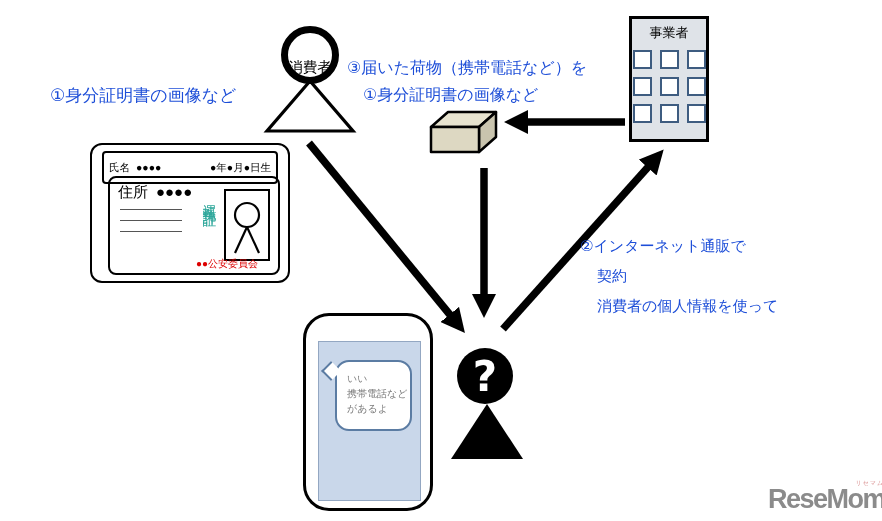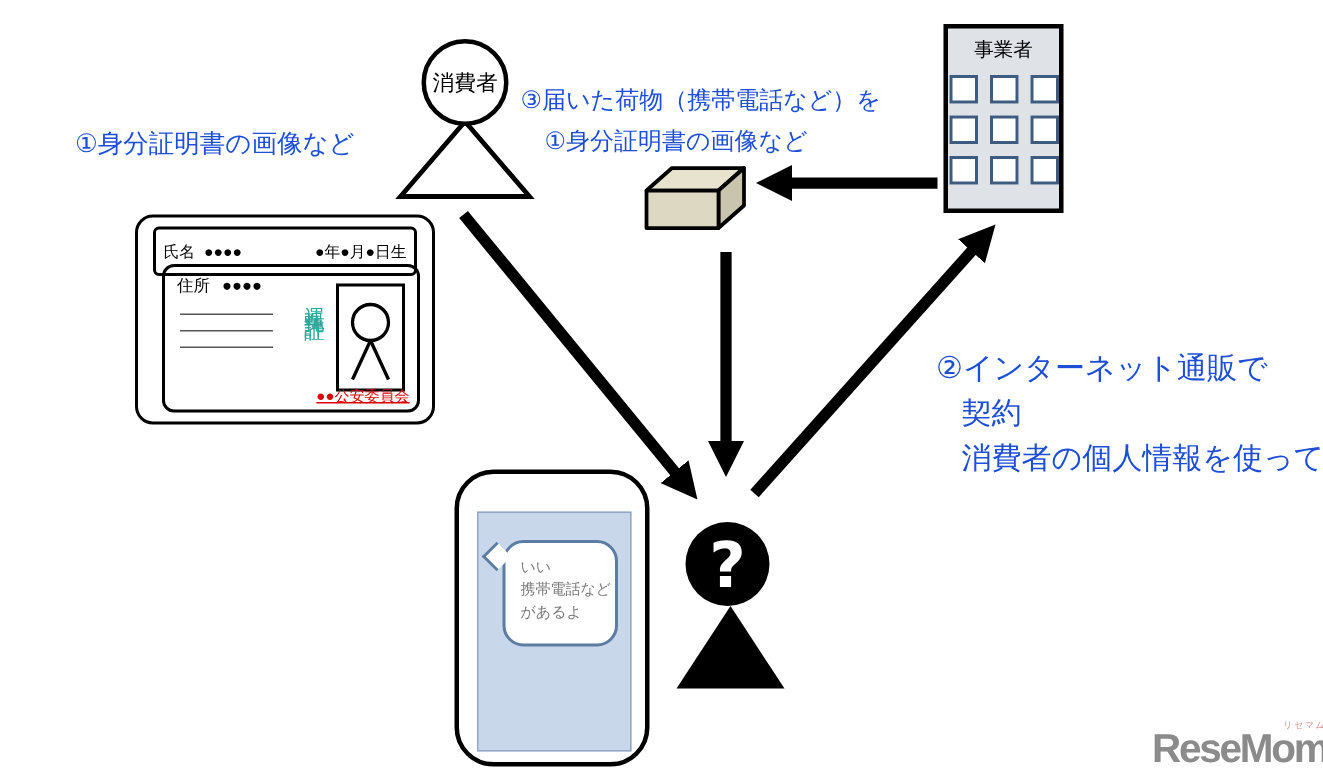--- a/index.html
+++ b/index.html
@@ -7,28 +7,28 @@
     position:relative;width:882px;height:521px;background:#fff;overflow:hidden;
     font-family:"Liberation Sans","DejaVu Sans",sans-serif;color:#000;
   }
   .overlay{position:absolute;left:0;top:0;width:882px;height:521px;}
   .abs{position:absolute;}
 
   
   .step-text{position:absolute;color:#1d4ed8;white-space:nowrap;}
   .step1{left:50px;top:81px;font-size:17px;line-height:29px;}
   .step3{left:347px;top:54px;font-size:16px;line-height:27px;}
-  .step2{left:624px;top:231px;font-size:20px;line-height:30px;}
+  .step2{left:580px;top:231px;font-size:15px;line-height:30px;}
   .indent17{padding-left:17px;}
   .indent16{padding-left:16px;}
 
   
   .consumer-head{
-    left:281px;top:26px;width:58px;height:58px;border:3px solid #000000;border-radius:50%;
-    background:#fff;display:flex;align-items:center;justify-content:center;
+    left:281px;top:26px;width:58px;height:58px;border:7px solid #000000;border-radius:50%;
+    background:#fff;display:flex;align-items:flex-end;justify-content:center;
     font-size:14.5px;box-sizing:border-box;z-index:3;
   }
 
   
   .building{
     left:629px;top:16px;width:80px;height:126px;background:var(--building-fill,#dfe3e8);
     border:3px solid #000;box-sizing:border-box;z-index:3;
   }
   .building-label{text-align:center;font-size:13px;margin-top:5px;}
   .windows{display:grid;grid-template-columns:repeat(3,19px);grid-auto-rows:19px;gap:8px 8px;justify-content:center;margin-top:8px;}
@@ -41,30 +41,30 @@
   }
   .card-header{
     position:absolute;left:10px;top:6px;width:176px;height:33px;border:2px solid #000;border-radius:4px;
     box-sizing:border-box;display:flex;align-items:center;justify-content:space-between;
     padding:0 5px;font-size:10.5px;white-space:nowrap;
   }
   .card-main{
     position:absolute;left:16px;top:31px;width:172px;height:99px;border:2px solid #000;border-radius:8px;
     box-sizing:border-box;
   }
-  .addr-row{position:absolute;left:8px;top:5px;font-size:11px;white-space:nowrap;}
+  .addr-row{position:absolute;left:8px;top:5px;font-size:15px;white-space:nowrap;}
   .addr-dots{margin-left:8px;}
   .name-dots{margin-left:6px;}
   .blank-line{position:absolute;left:10px;width:62px;border-top:1.5px solid #555;height:0;}
   .vtitle{
     position:absolute;left:90px;top:16px;writing-mode:vertical-rl;font-size:13.5px;
     color:var(--license-title,#2fa79b);letter-spacing:2px;
   }
   .photo{position:absolute;left:114px;top:11px;width:46px;height:72px;border:2px solid #000;box-sizing:border-box;background:#fff;}
-  .issuer{position:absolute;right:5px;bottom:2px;font-size:10px;color:var(--issuer-red,#d00);white-space:nowrap;text-decoration:underline;}
+  .issuer{position:absolute;right:20px;bottom:2px;font-size:10px;color:var(--issuer-red,#d00);white-space:nowrap;}
 
   
   .phone{
     left:303px;top:313px;width:130px;height:198px;background:#fff;border:3px solid #000;
     border-radius:26px;box-sizing:border-box;z-index:3;
   }
   .screen{position:absolute;left:12px;top:25px;width:101px;height:158px;background:var(--phone-screen,#c9d7ea);border:1px solid #93a7c2;}
   .bubble{
     position:absolute;left:29px;top:44px;width:77px;height:71px;background:#fff;
     border:2.5px solid var(--bubble-border,#5b7ca3);border-radius:14px;box-sizing:border-box;z-index:2;

